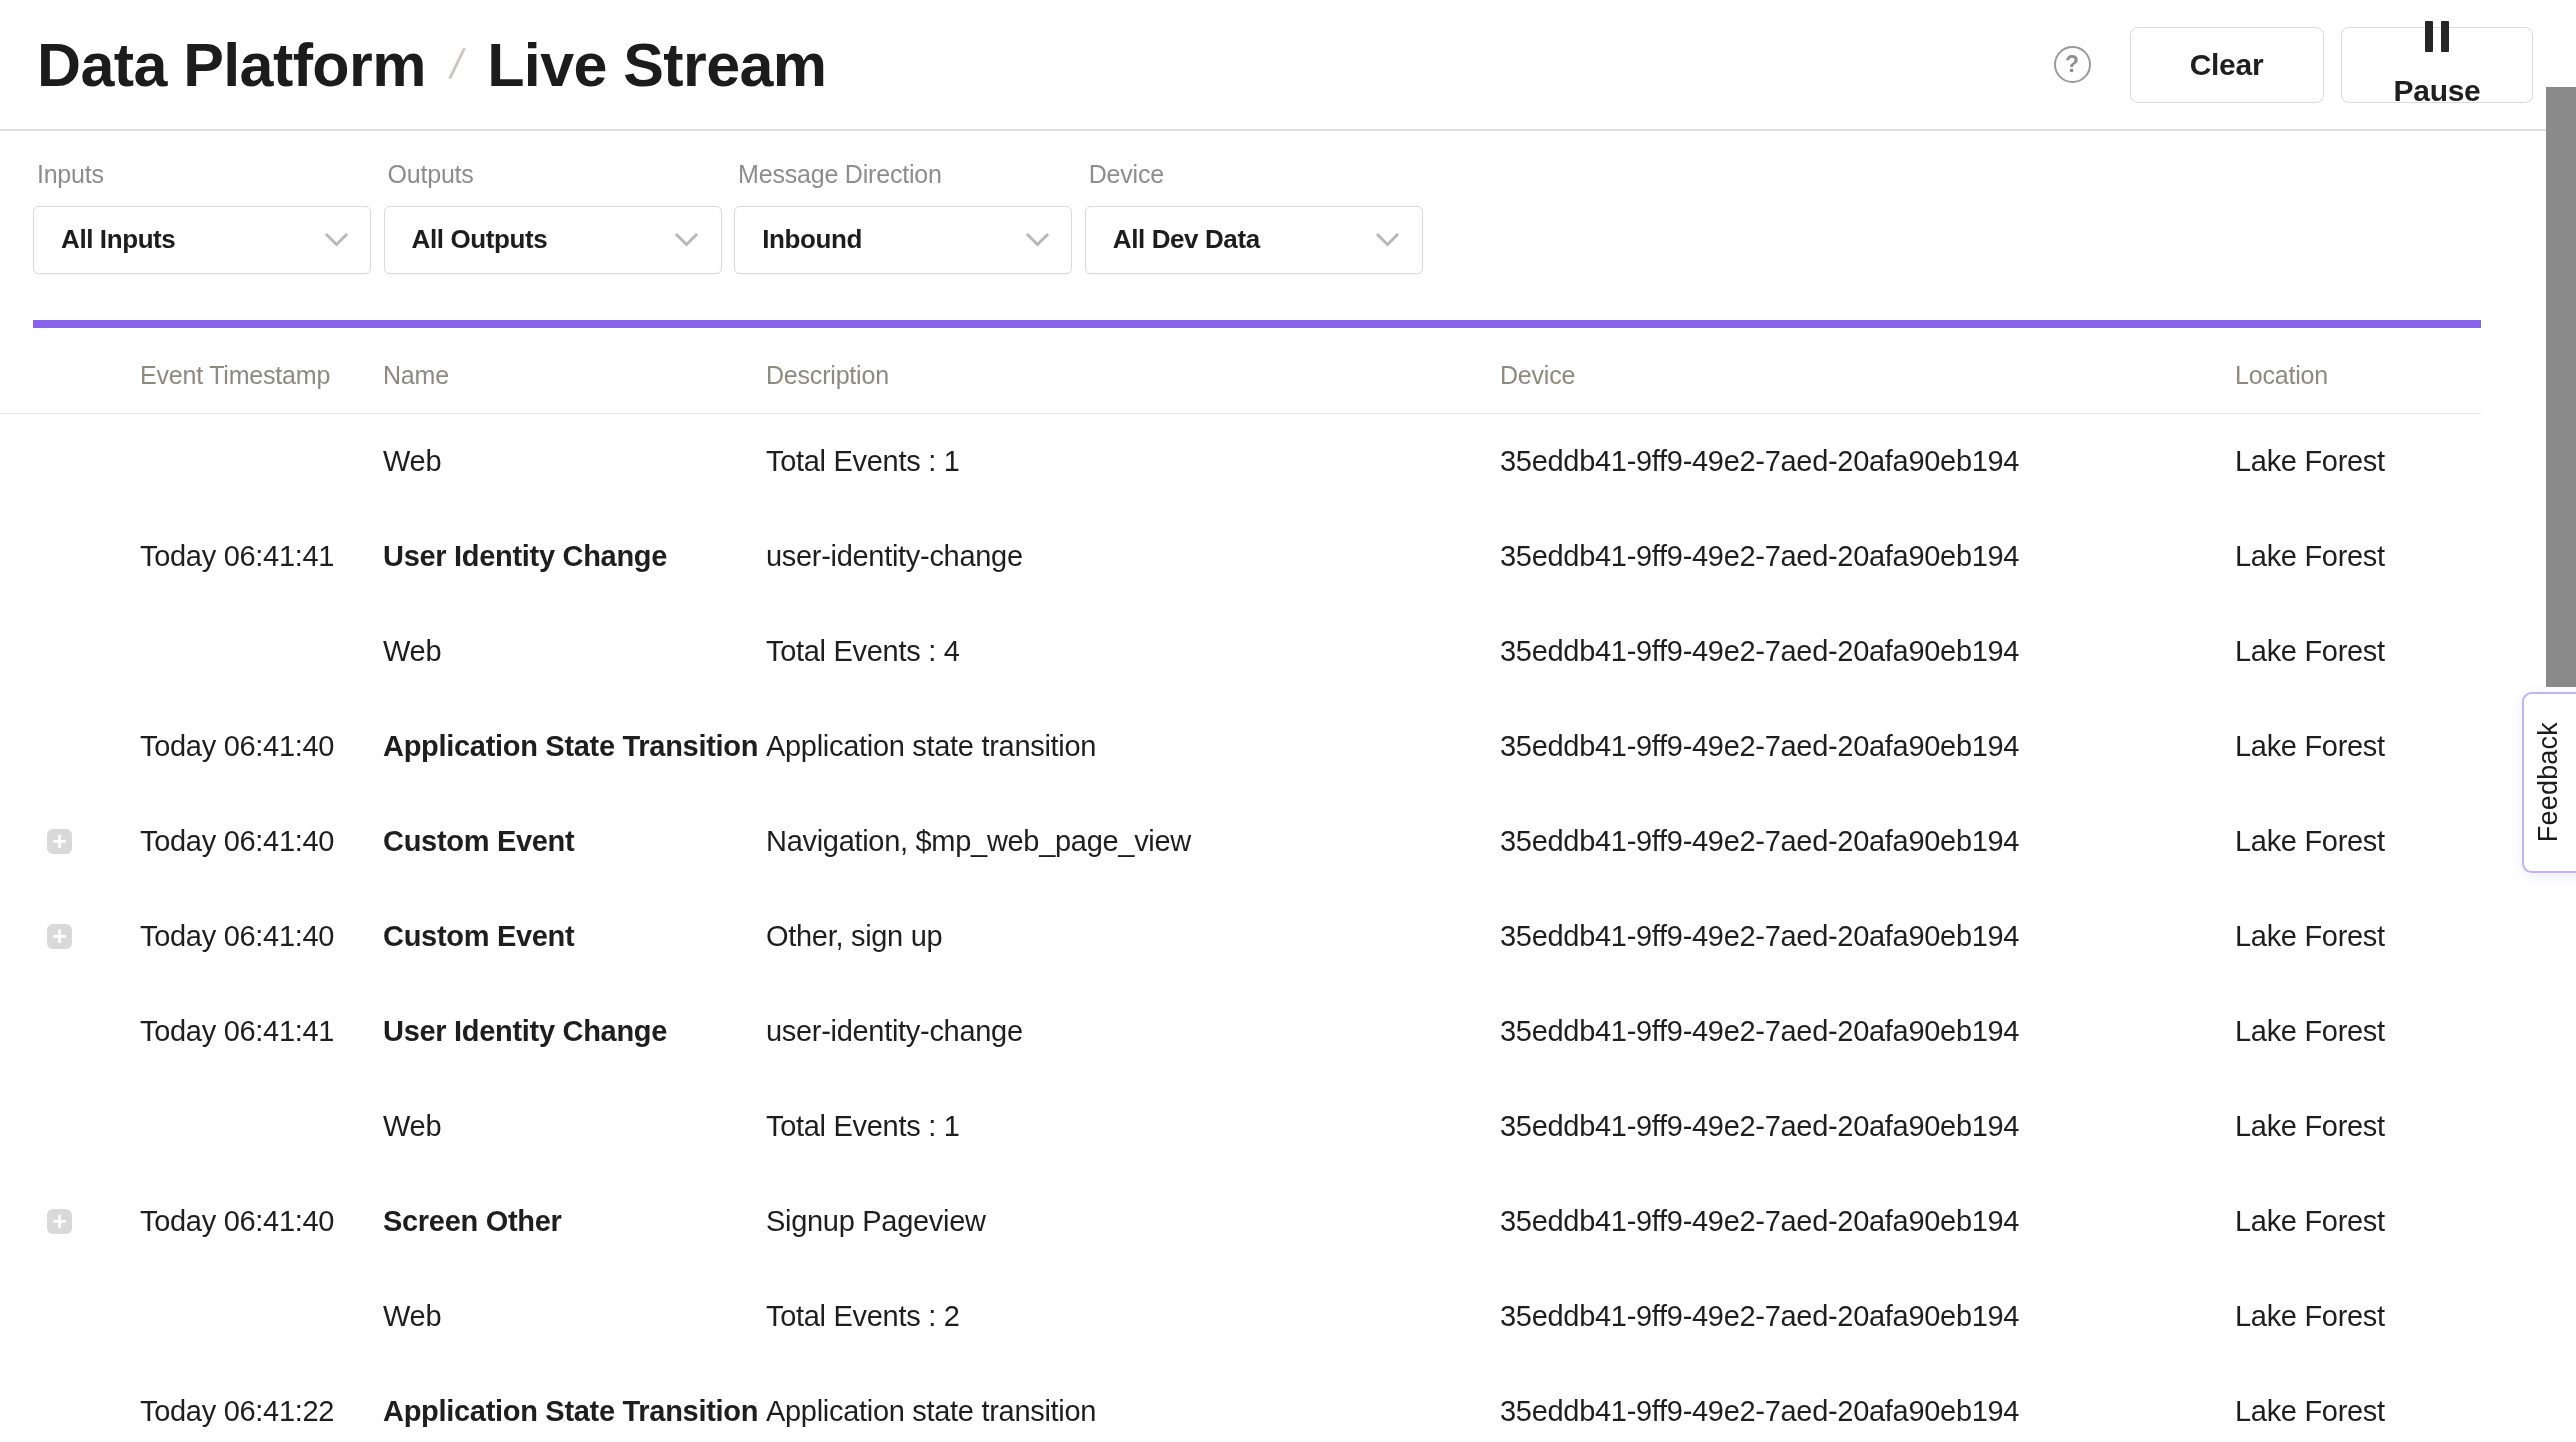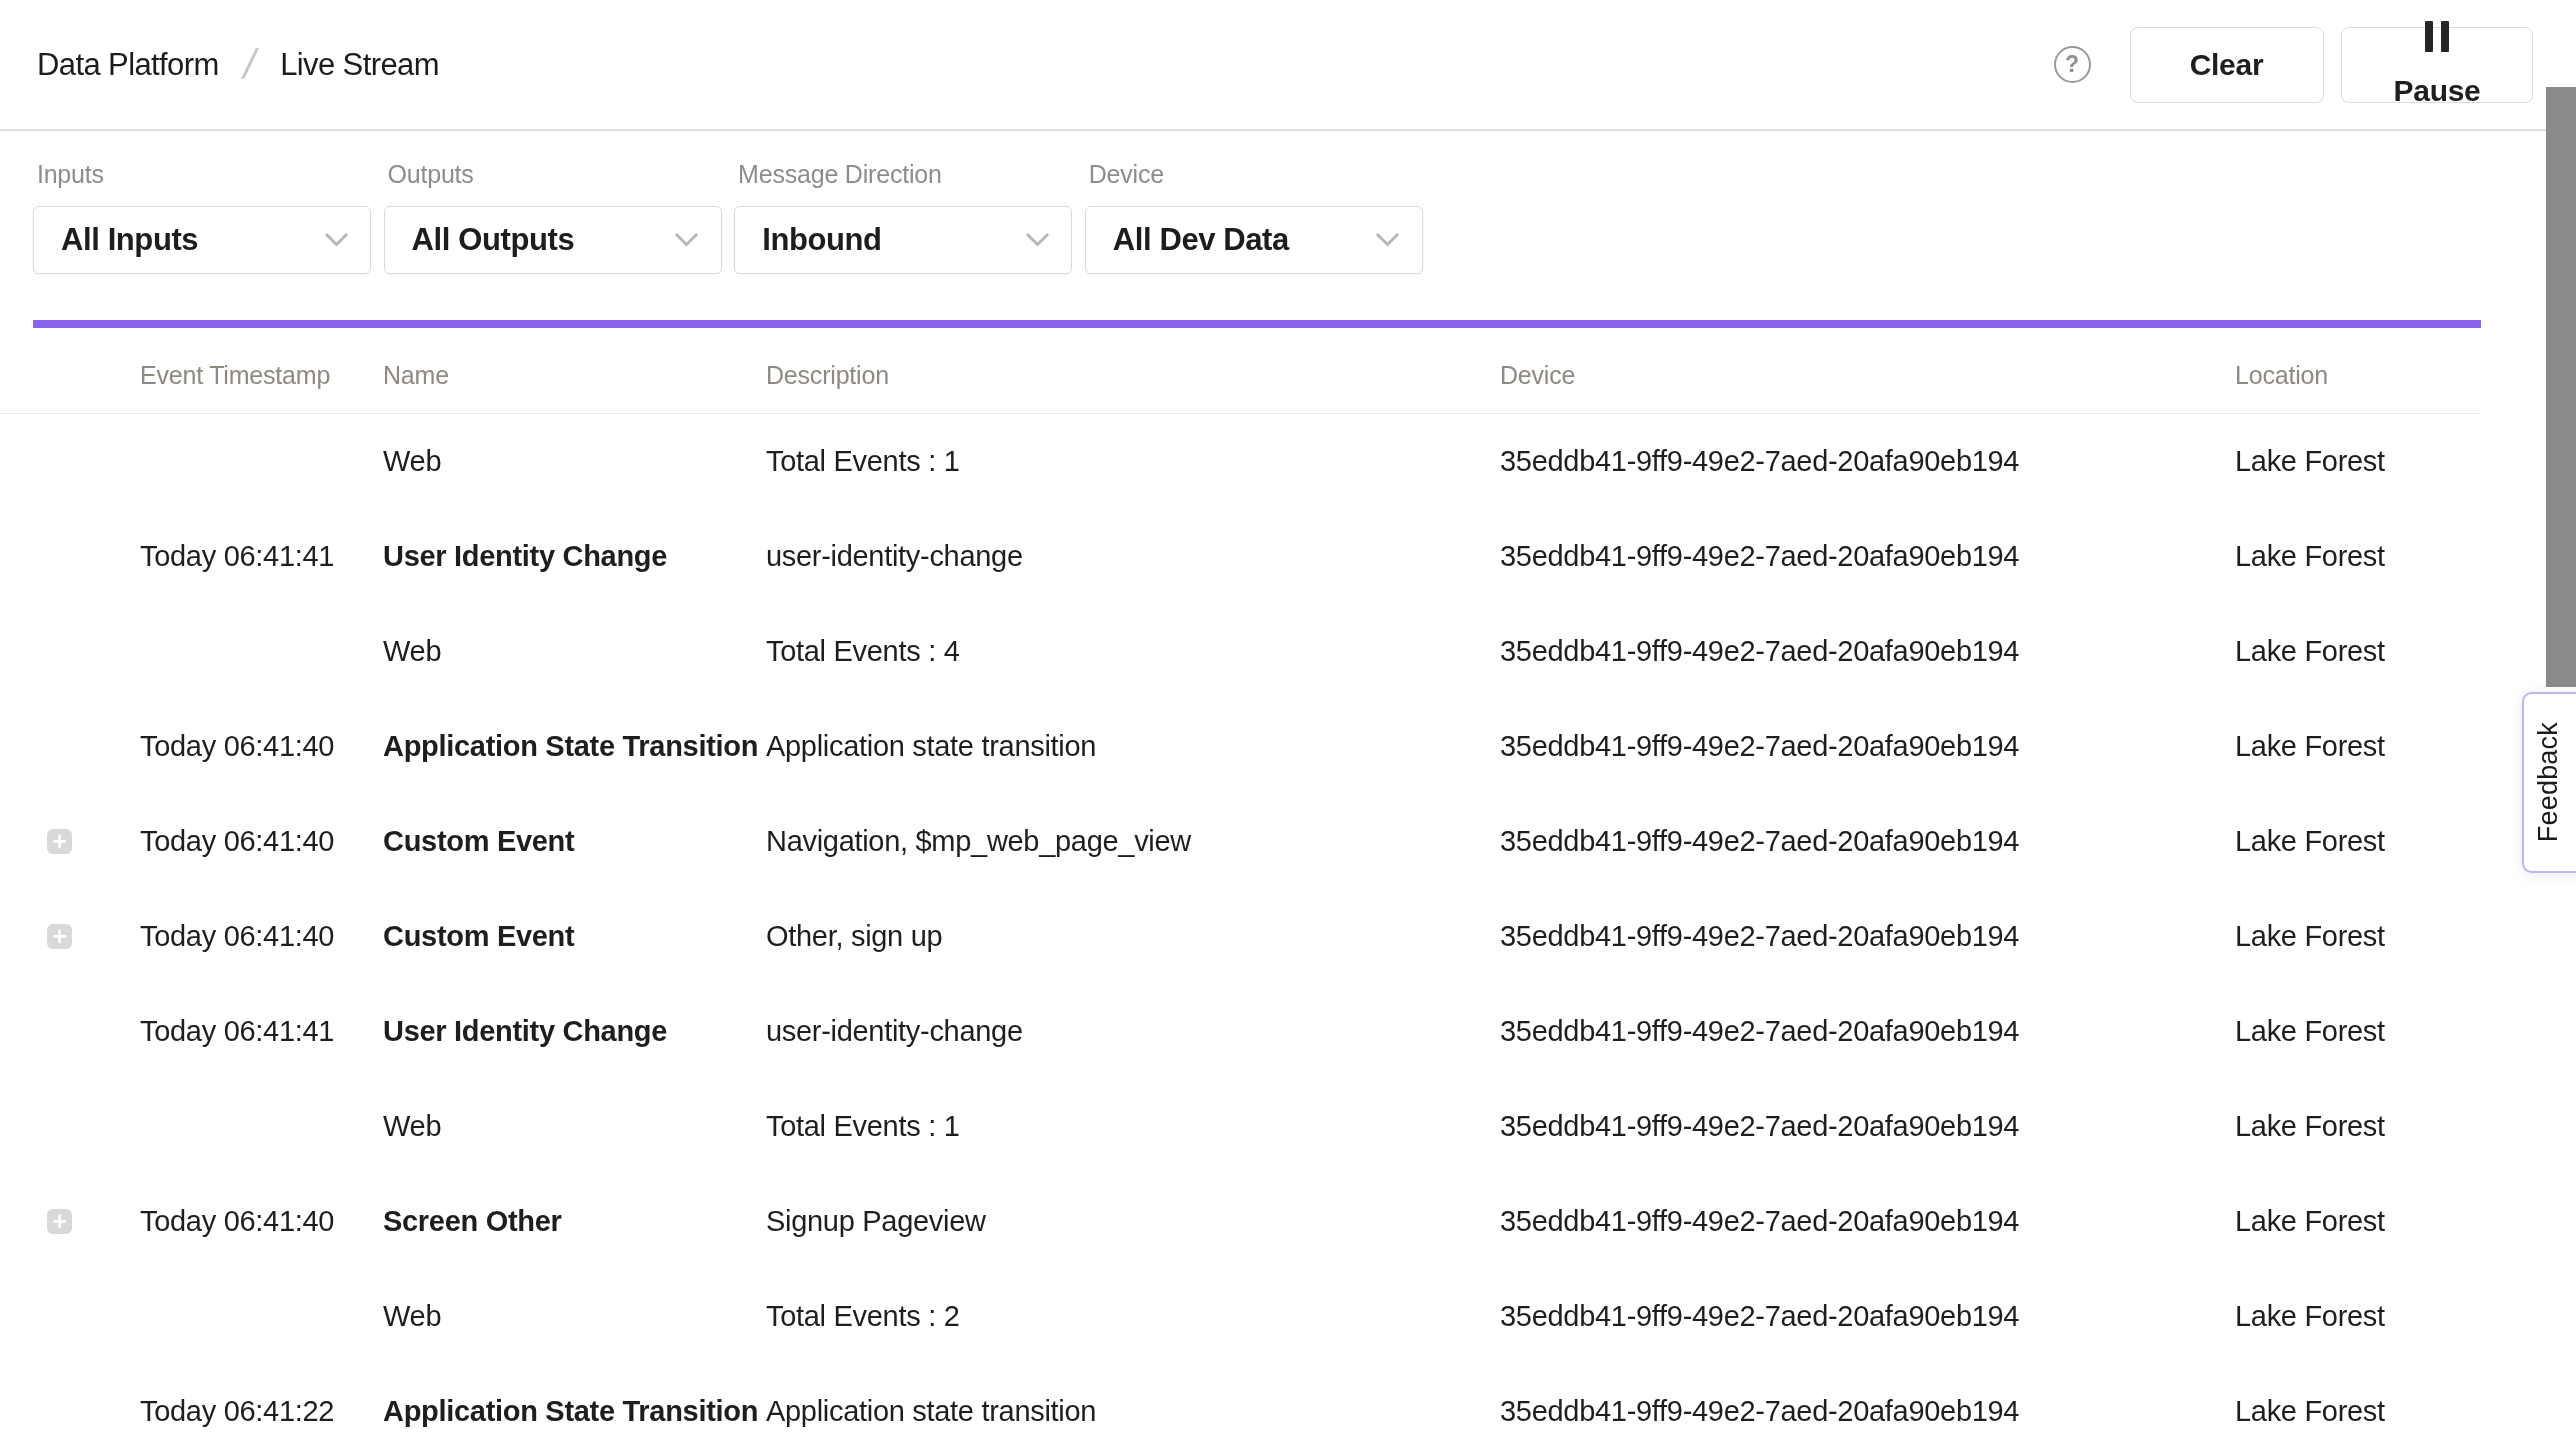--- a/index.html
+++ b/index.html
@@ -10,21 +10,21 @@
     font-family:"Liberation Sans", sans-serif;
   }
 
   
   .topbar {
     position:absolute; top:0; left:0; width:100%; height:131px;
     border-bottom:2.9px solid #e0dfdd;
     display:flex; align-items:center; padding:0 43px 0 37px;
   }
   .breadcrumb { display:flex; align-items:center; gap:25px; }
-  .crumb { font-size:31px; font-weight:400; letter-spacing:-0.6px; color:#1c1c1c; }
+  .crumb { font-size:61px; font-weight:700; letter-spacing:-0.6px; color:#1c1c1c; }
   .crumb-sep { font-size:41px; color:#c9c7c4; font-weight:300; transform:skewX(-12deg); }
 
   .topbar-right { margin-left:auto; display:flex; align-items:center; }
   .help-icon {
     width:37px; height:37px; border:2.9px solid #9a9a9a; border-radius:50%;
     color:#8f8f8f; font-size:23px; font-weight:700;
     display:flex; align-items:center; justify-content:center;
     margin-right:39px; cursor:pointer;
   }
   .btn {
@@ -44,21 +44,21 @@
     display:flex; gap:12.6px; padding-top:29px;justify-content:space-between;
   }
   .filter-group { width:338px; }
   .filter-label { font-size:25px; color:#8d8d8d; margin:0 0 16.5px 3.9px; letter-spacing:-0.2px; }
   .filter-select {
     height:68px; border:1.9px solid #d9d9d7; border-radius:5.8px; background:#fff;
     display:flex; align-items:center; justify-content:space-between;
     padding:0 21.4px 0 27px; cursor:pointer;
     box-shadow:0 1px 1.9px rgba(0,0,0,0.03);
   }
-  .filter-value { font-size:31px; font-weight:700; color:#1d1d1d; letter-spacing:-0.4px; }
+  .filter-value { font-size:26px; font-weight:700; color:#1d1d1d; letter-spacing:-0.4px; }
   .chevron { width:25px; height:15.5px; flex:0 0 auto; }
 
   
   .accent-divider {
     position:absolute; left:33px; top:320px; width:2448px; height:7.8px;
     background:var(--accent, #8A63EC);
   }
 
   
   .table { position:absolute; left:0; top:328px; width:2481px; }

